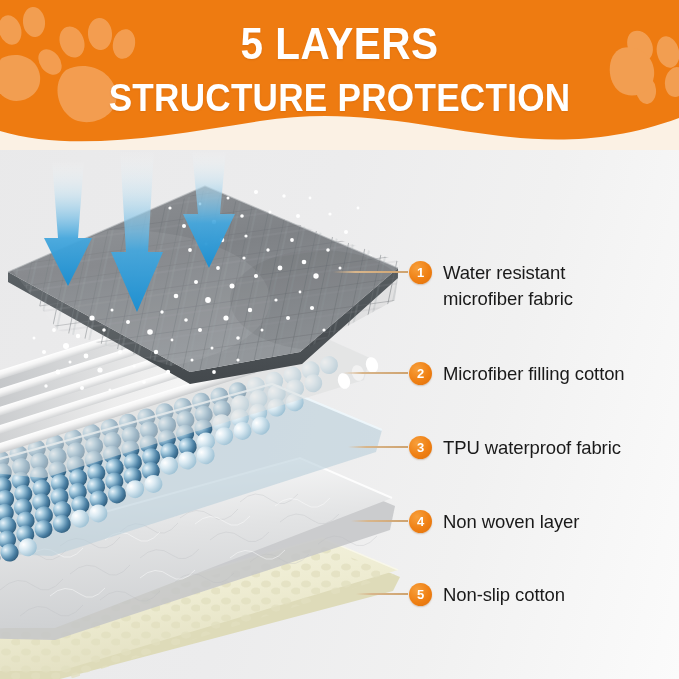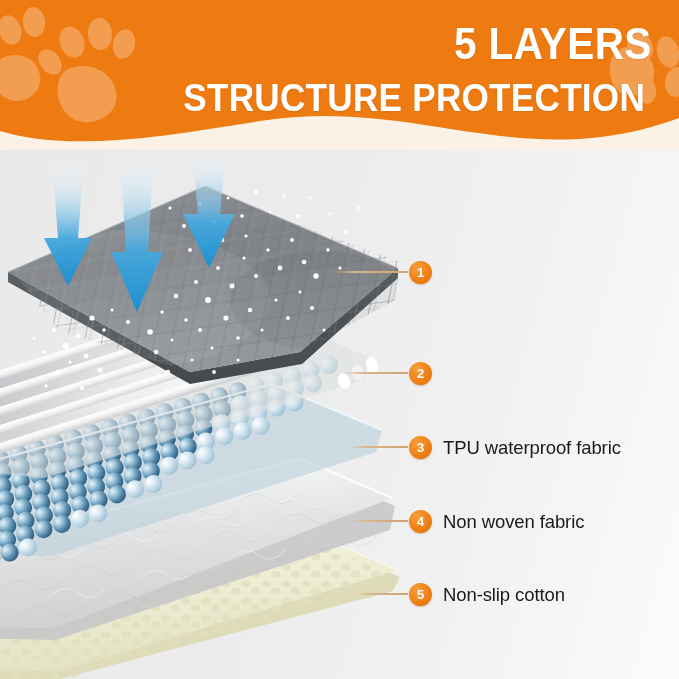--- a/index.html
+++ b/index.html
@@ -23,21 +23,21 @@
     left: 0; top: 0;
     width: 679px; height: 150px;
     overflow: hidden;
   }
   .header-svg { position: absolute; left: 0; top: 0; }
 
   .header-text-wrap {
     position: absolute;
     left: 0; top: 0;
     width: 679px;
-    text-align: right;
+    text-align: center;
     z-index: 4;
     pointer-events: none;
   }
   .title-main {
     display: block;
     color: #ffffff;
     font-weight: bold;
     font-size: 44px;
     letter-spacing: 0.5px;
     line-height: 1;
@@ -584,34 +584,37 @@
     <div class="leader" style="left:343px; top:372px; width:65px;"></div>
     <div class="leader" style="left:348px; top:446px; width:60px;"></div>
     <div class="leader" style="left:351px; top:520px; width:57px;"></div>
     <div class="leader" style="left:356px; top:593px; width:52px;"></div>
   </div>
 
   <div class="callouts">
 
     <div class="callout" style="left:409px; top:260px;">
       <span class="badge">1</span>
+      <span class="callout-text">Water resistant
+microfiber fabric</span>
     </div>
 
     <div class="callout" style="left:409px; top:361px;">
       <span class="badge">2</span>
+      <span class="callout-text">Microfiber filling cotton</span>
     </div>
 
     <div class="callout" style="left:409px; top:435px;">
       <span class="badge">3</span>
       <span class="callout-text">TPU waterproof fabric</span>
     </div>
 
     <div class="callout" style="left:409px; top:509px;">
       <span class="badge">4</span>
-      <span class="callout-text">Non woven fabric</span>
+      <span class="callout-text">Non woven layer</span>
     </div>
 
     <div class="callout" style="left:409px; top:582px;">
       <span class="badge">5</span>
       <span class="callout-text">Non-slip cotton</span>
     </div>
 
   </div>
 
 </div>

